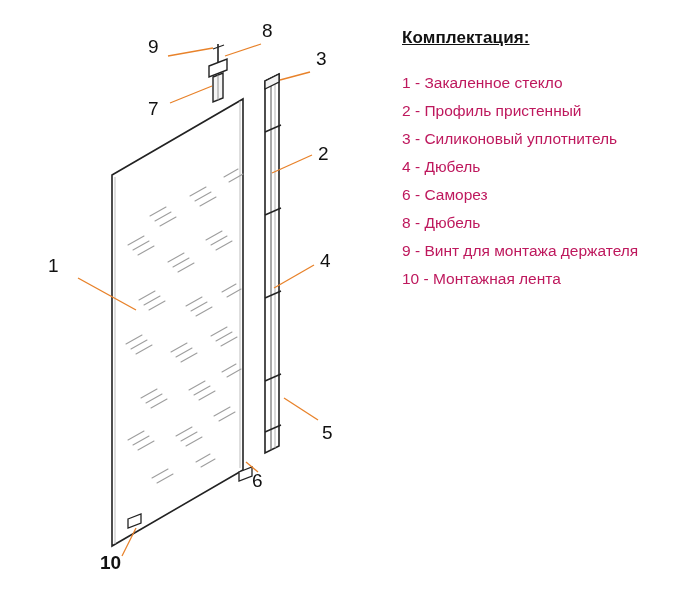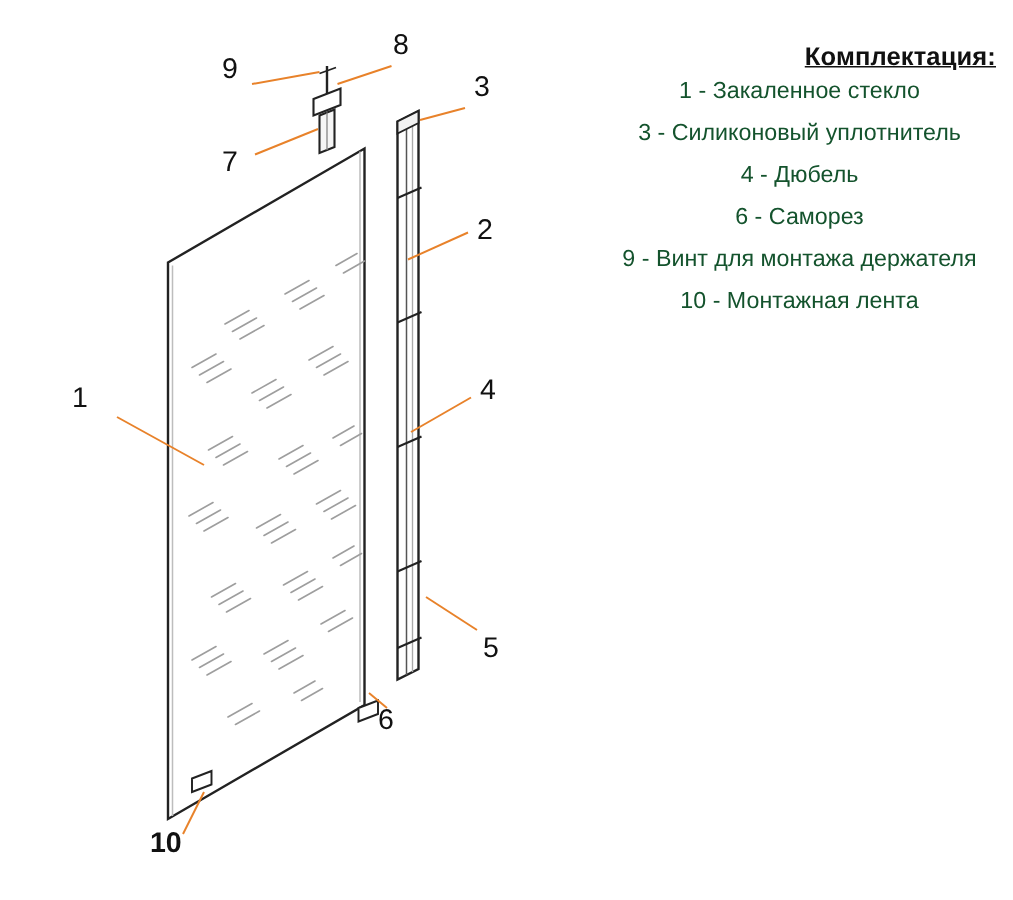--- a/index.html
+++ b/index.html
@@ -36,30 +36,29 @@
     position: absolute;
     left: 402px;
     top: 28px;
     width: 262px;
   }
   #legend-title {
     font-size: 17px;
     font-weight: 700;
     text-decoration: underline;
     letter-spacing: 0.1px;
+    margin-bottom: 22px;
     color: #111111;
-    text-align: right;
   }
   .legend-item {
     font-size: 15.5px;
     line-height: 26px;
-    color: #14532d;
+    color: #be185d;
     margin-bottom: 2px;
     white-space: normal;
-    text-align: center;
   }
   
   .callout {
     position: absolute;
     font-size: 19px;
     font-weight: 400;
     color: #111111;
     font-family: "Liberation Sans", sans-serif;
   }
 </style>
@@ -175,20 +174,22 @@
     <div class="callout" style="left:252px; top:470px;">6</div>
     <div class="callout" style="left:148px; top:98px;">7</div>
     <div class="callout" style="left:262px; top:20px;">8</div>
     <div class="callout" style="left:148px; top:36px;">9</div>
     <div class="callout" style="left:100px; top:552px;font-weight:bold;">10</div>
   </div>
 
   <div id="legend">
     <div id="legend-title">Комплектация:</div>
     <div class="legend-item">1 - Закаленное стекло</div>
+    <div class="legend-item">2 - Профиль пристенный</div>
     <div class="legend-item">3 - Силиконовый уплотнитель</div>
     <div class="legend-item">4 - Дюбель</div>
     <div class="legend-item">6 - Саморез</div>
+    <div class="legend-item">8 - Дюбель</div>
     <div class="legend-item">9 - Винт для монтажа держателя</div>
     <div class="legend-item">10 - Монтажная лента</div>
   </div>
 
 </div>
 
 </body></html>

